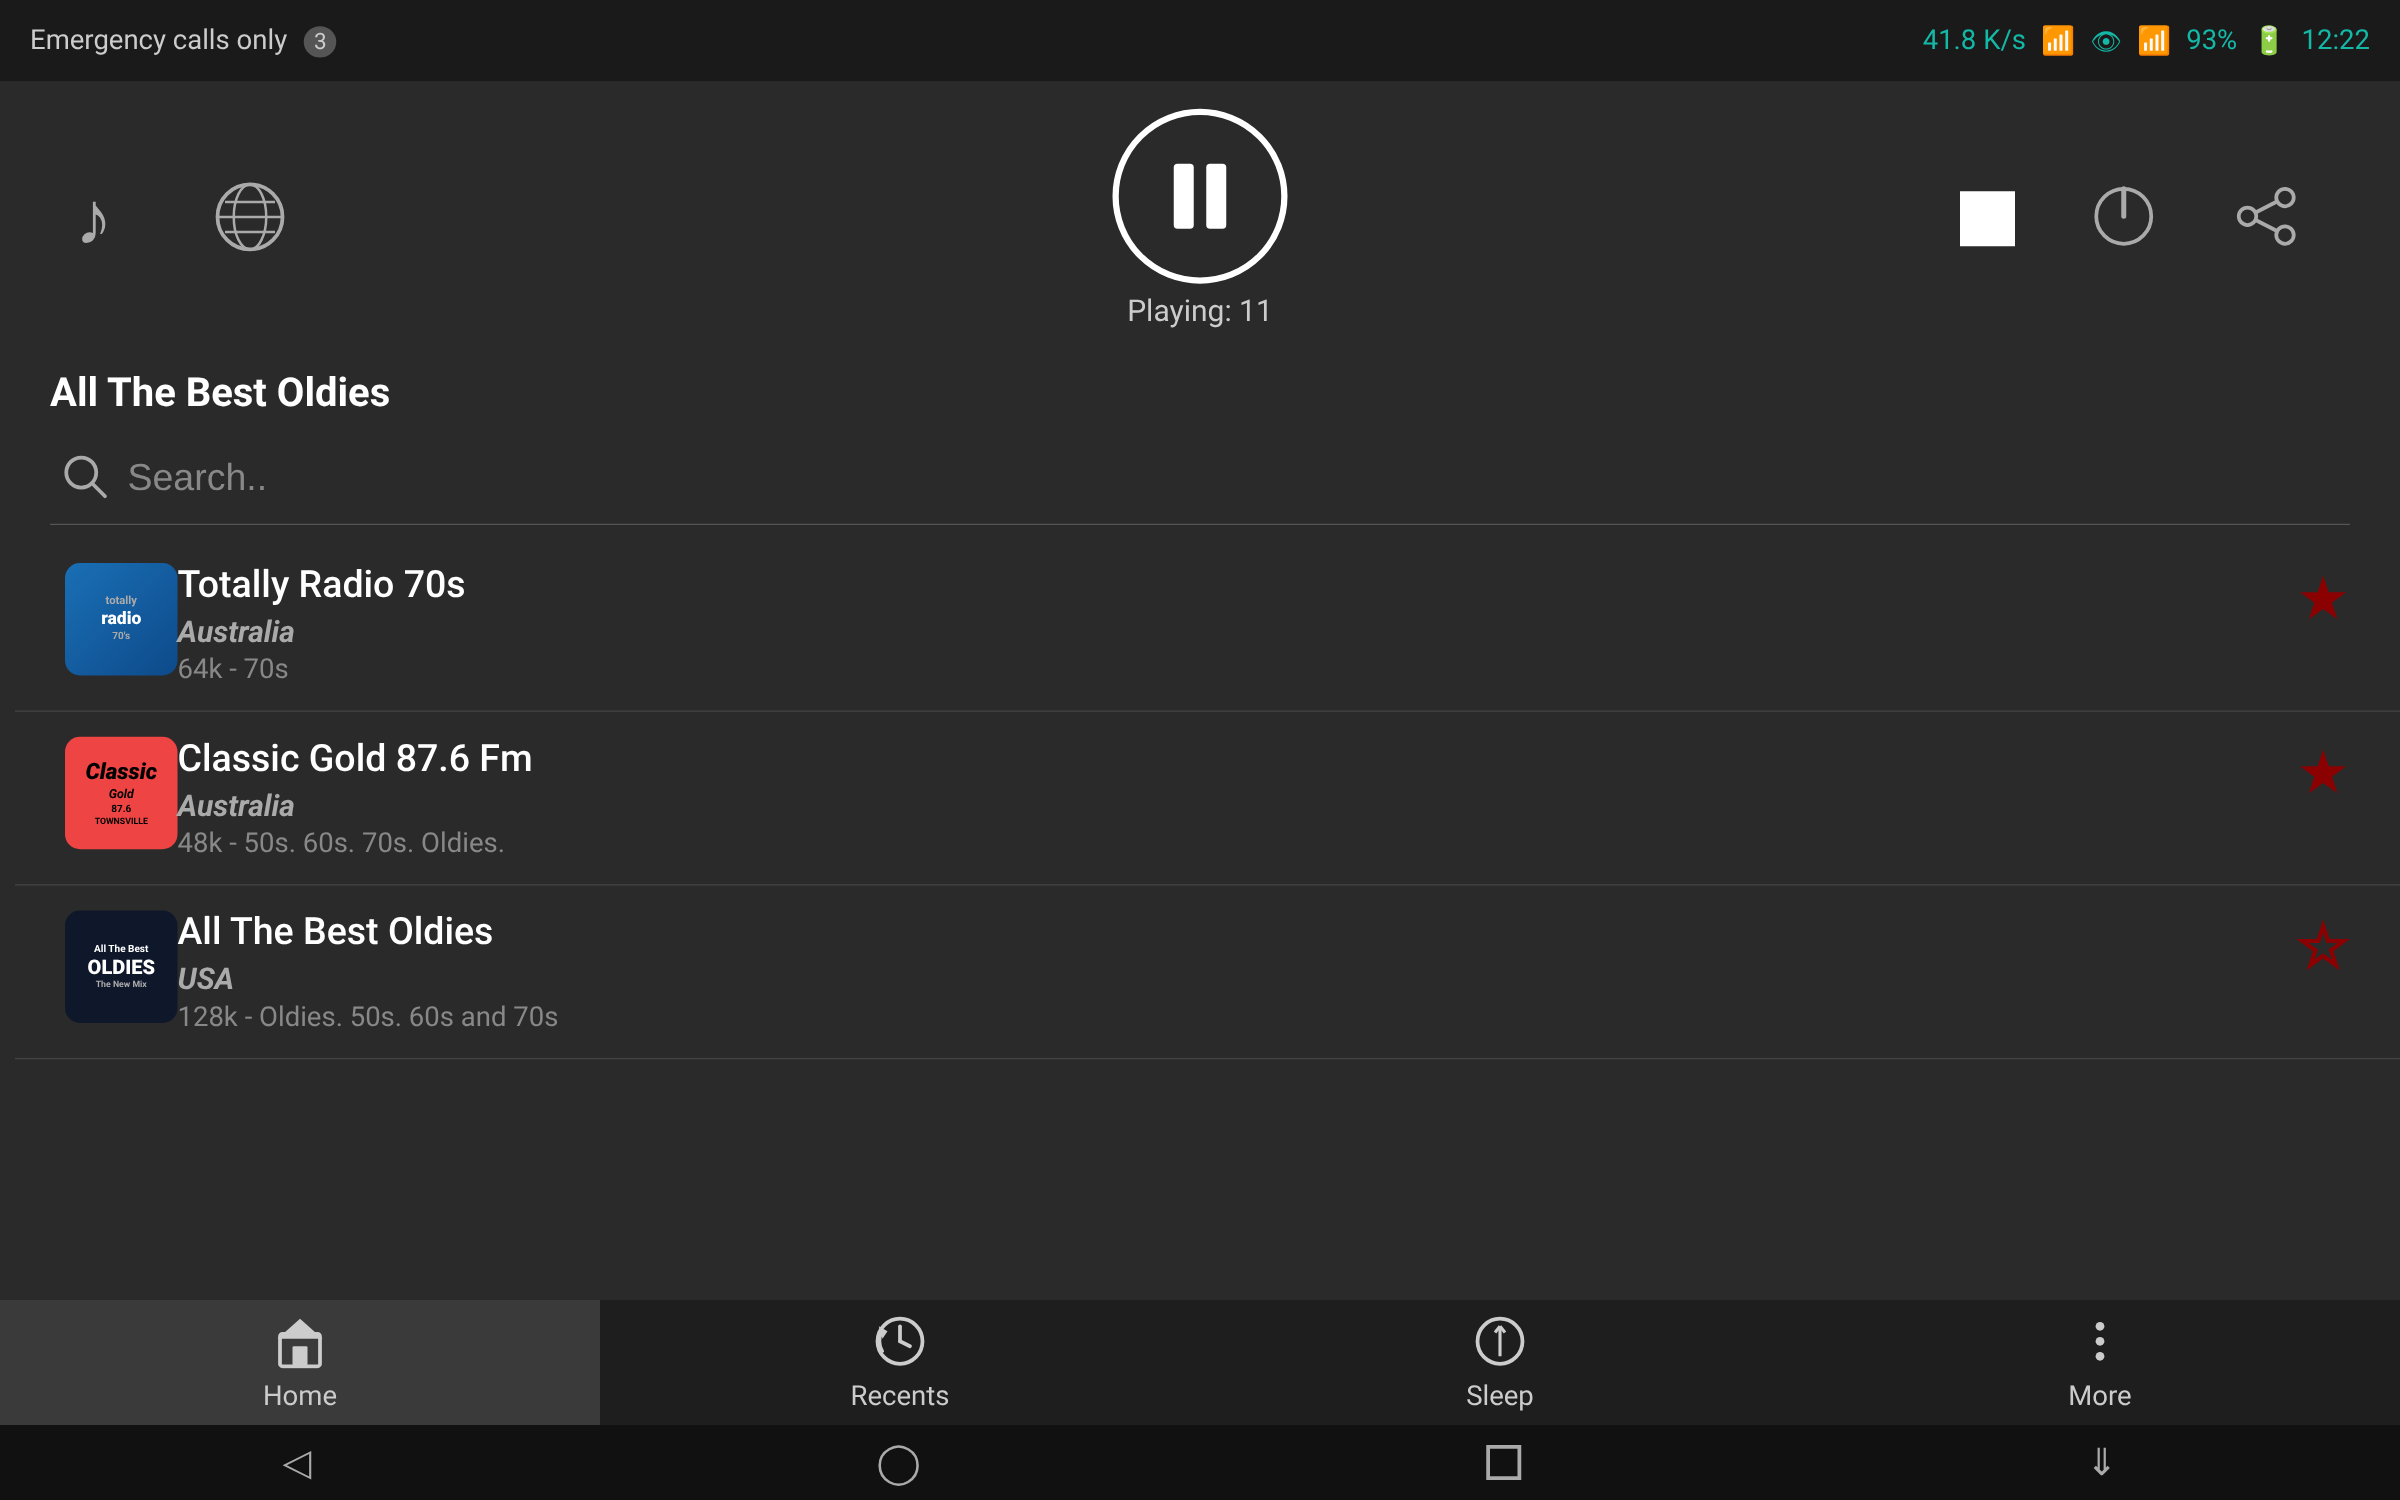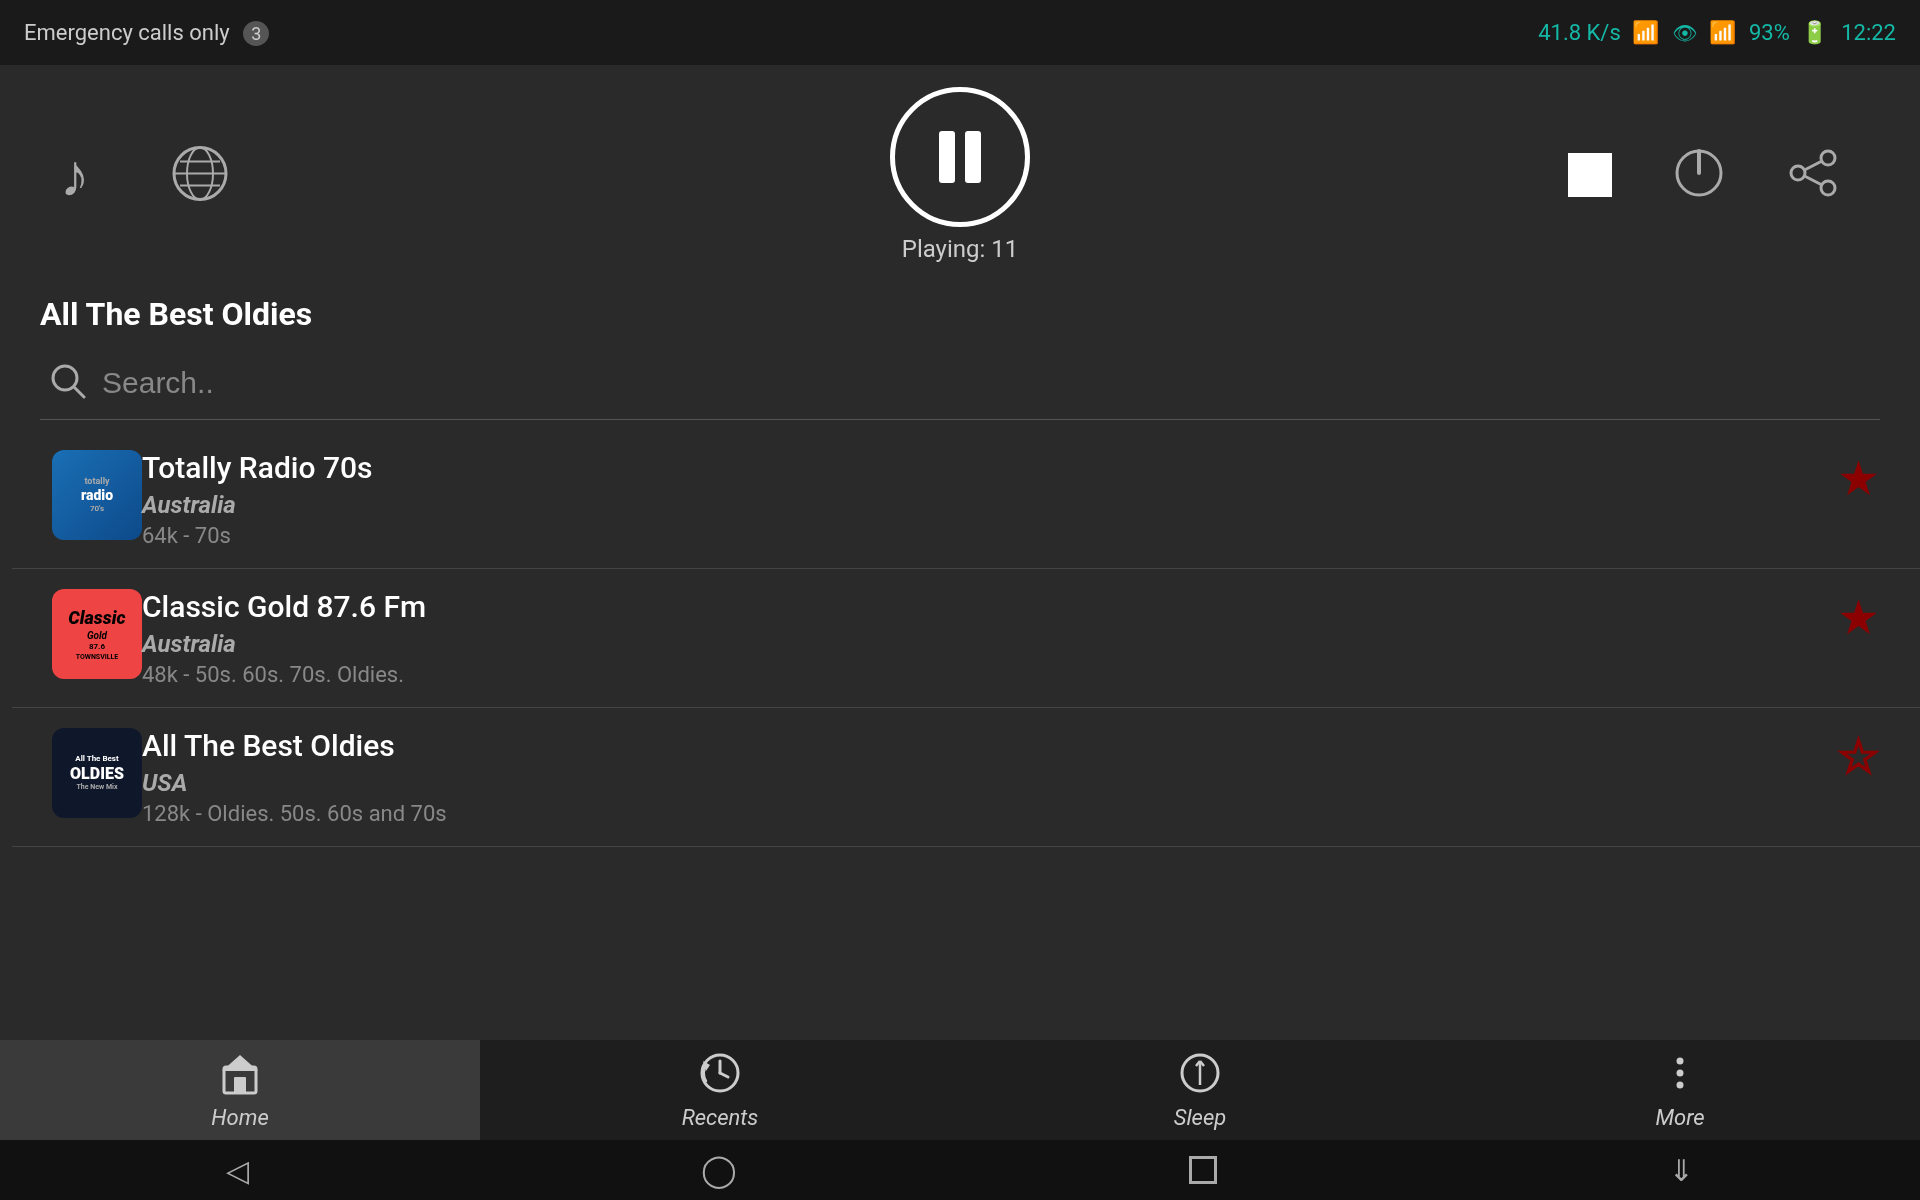--- a/index.html
+++ b/index.html
@@ -192,21 +192,20 @@
     .nav-item {
       flex: 1;
       display: flex;
       flex-direction: column;
       align-items: center;
       justify-content: center;
       gap: 6px;
       cursor: pointer;
       padding: 10px;
       height: 100%;
-      font-style: italic;
     }
     .nav-item:first-child {
       background: #3a3a3a;
     }
     .nav-label {
       font-size: 22px;
       color: #ccc;
     }
 
     

